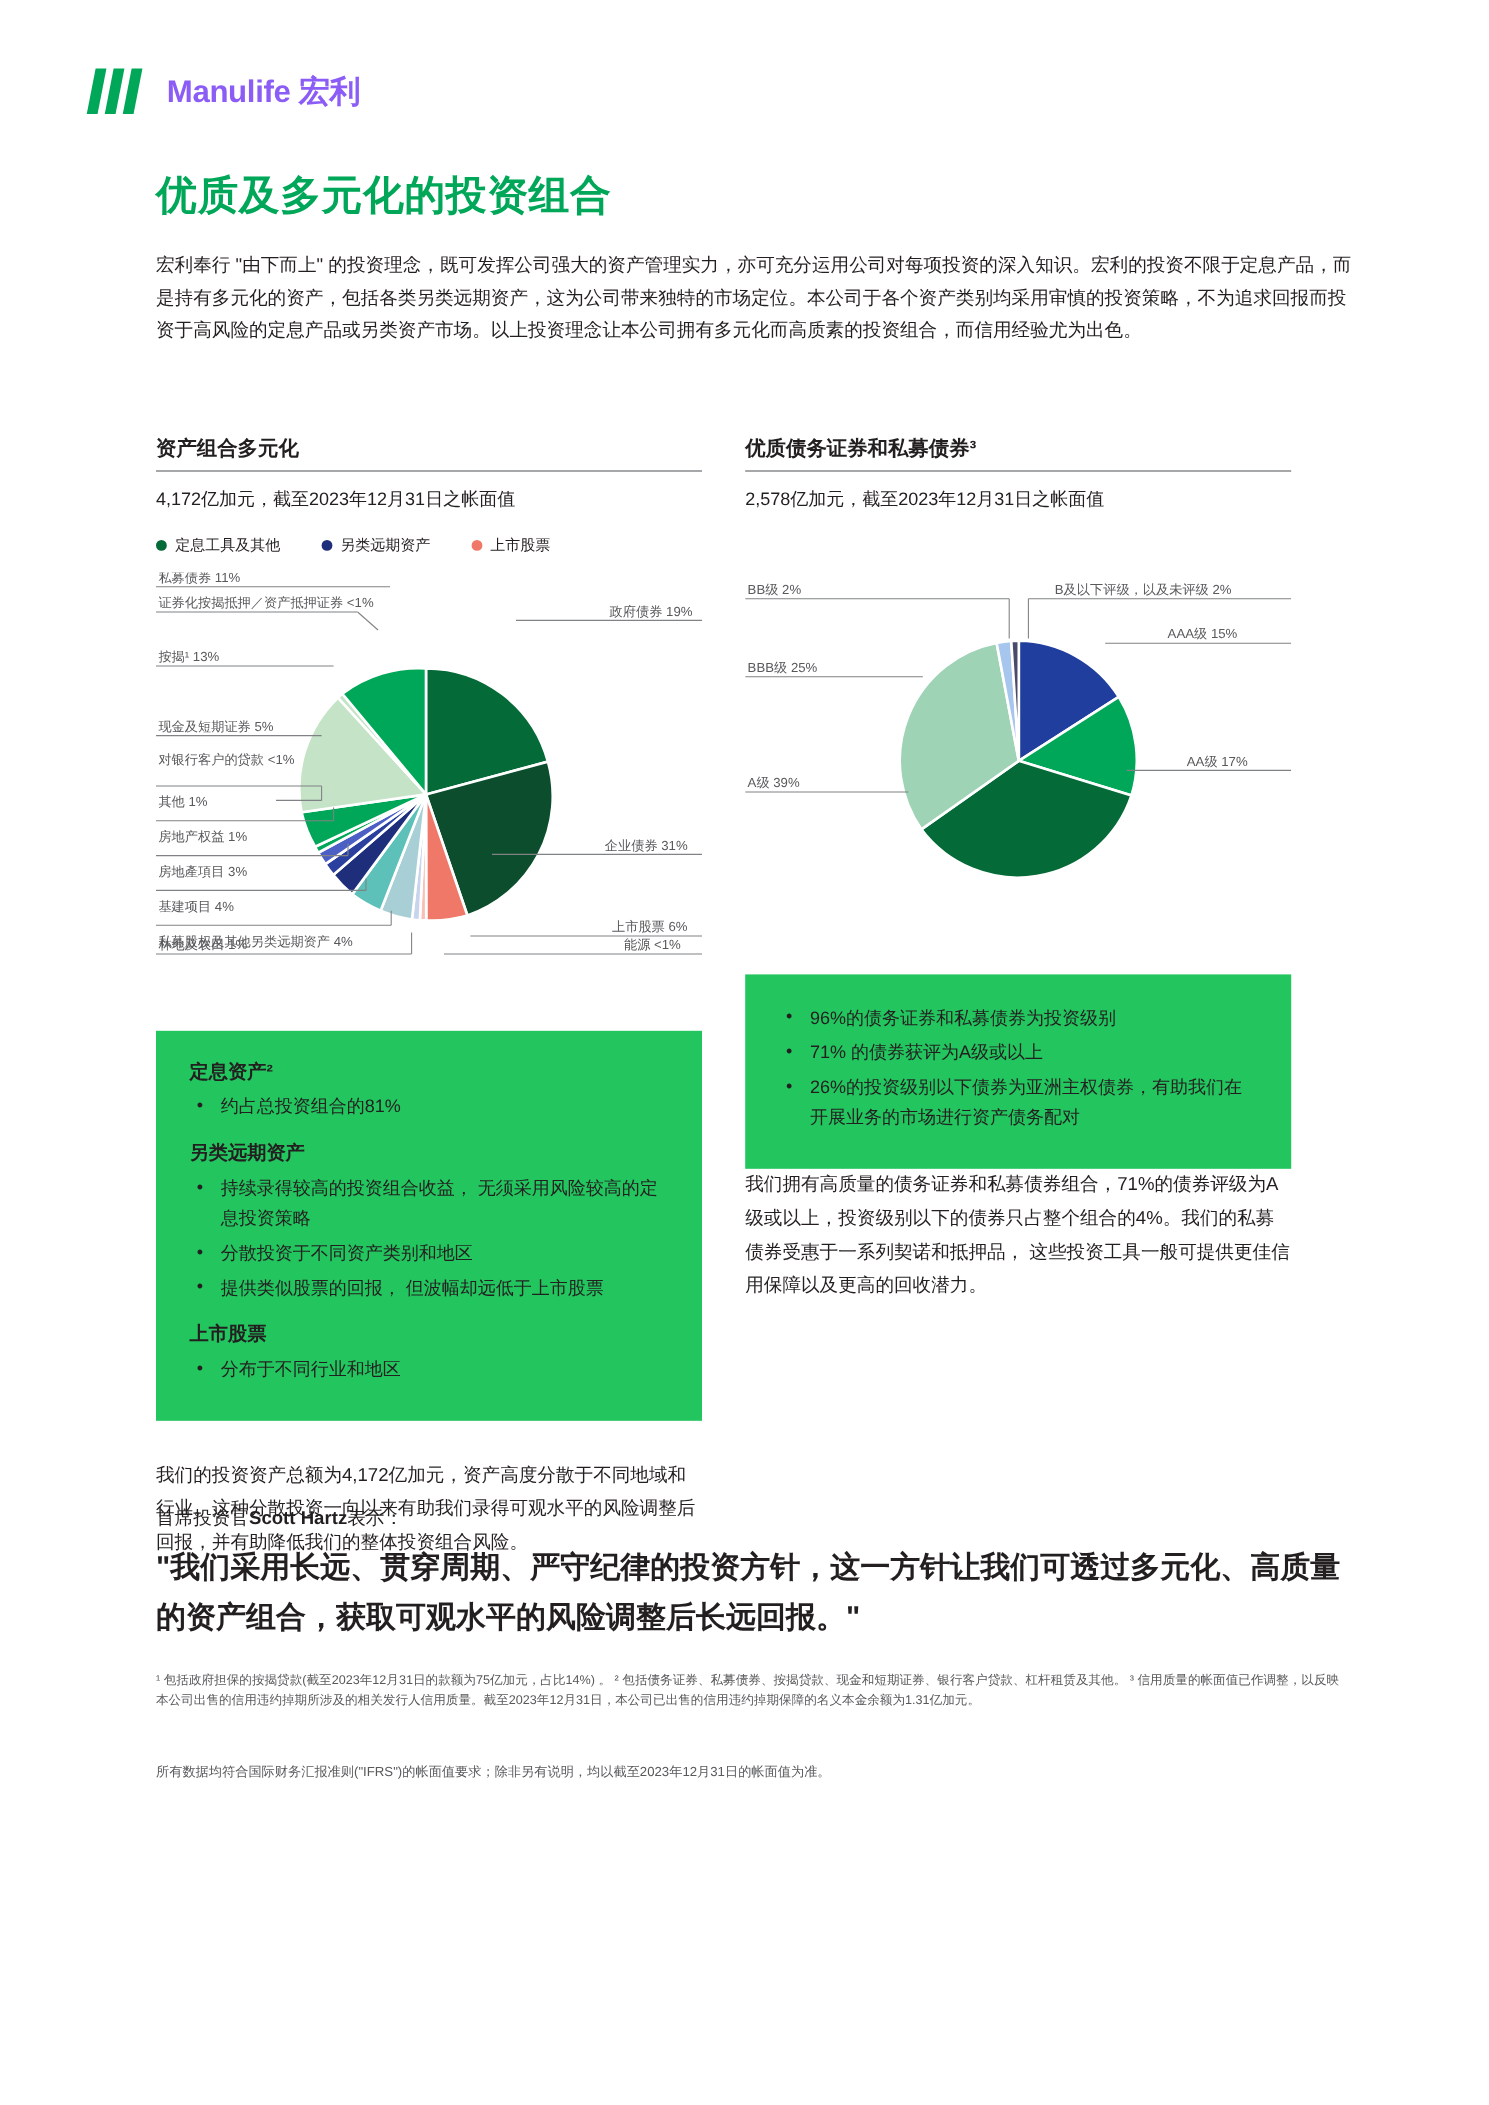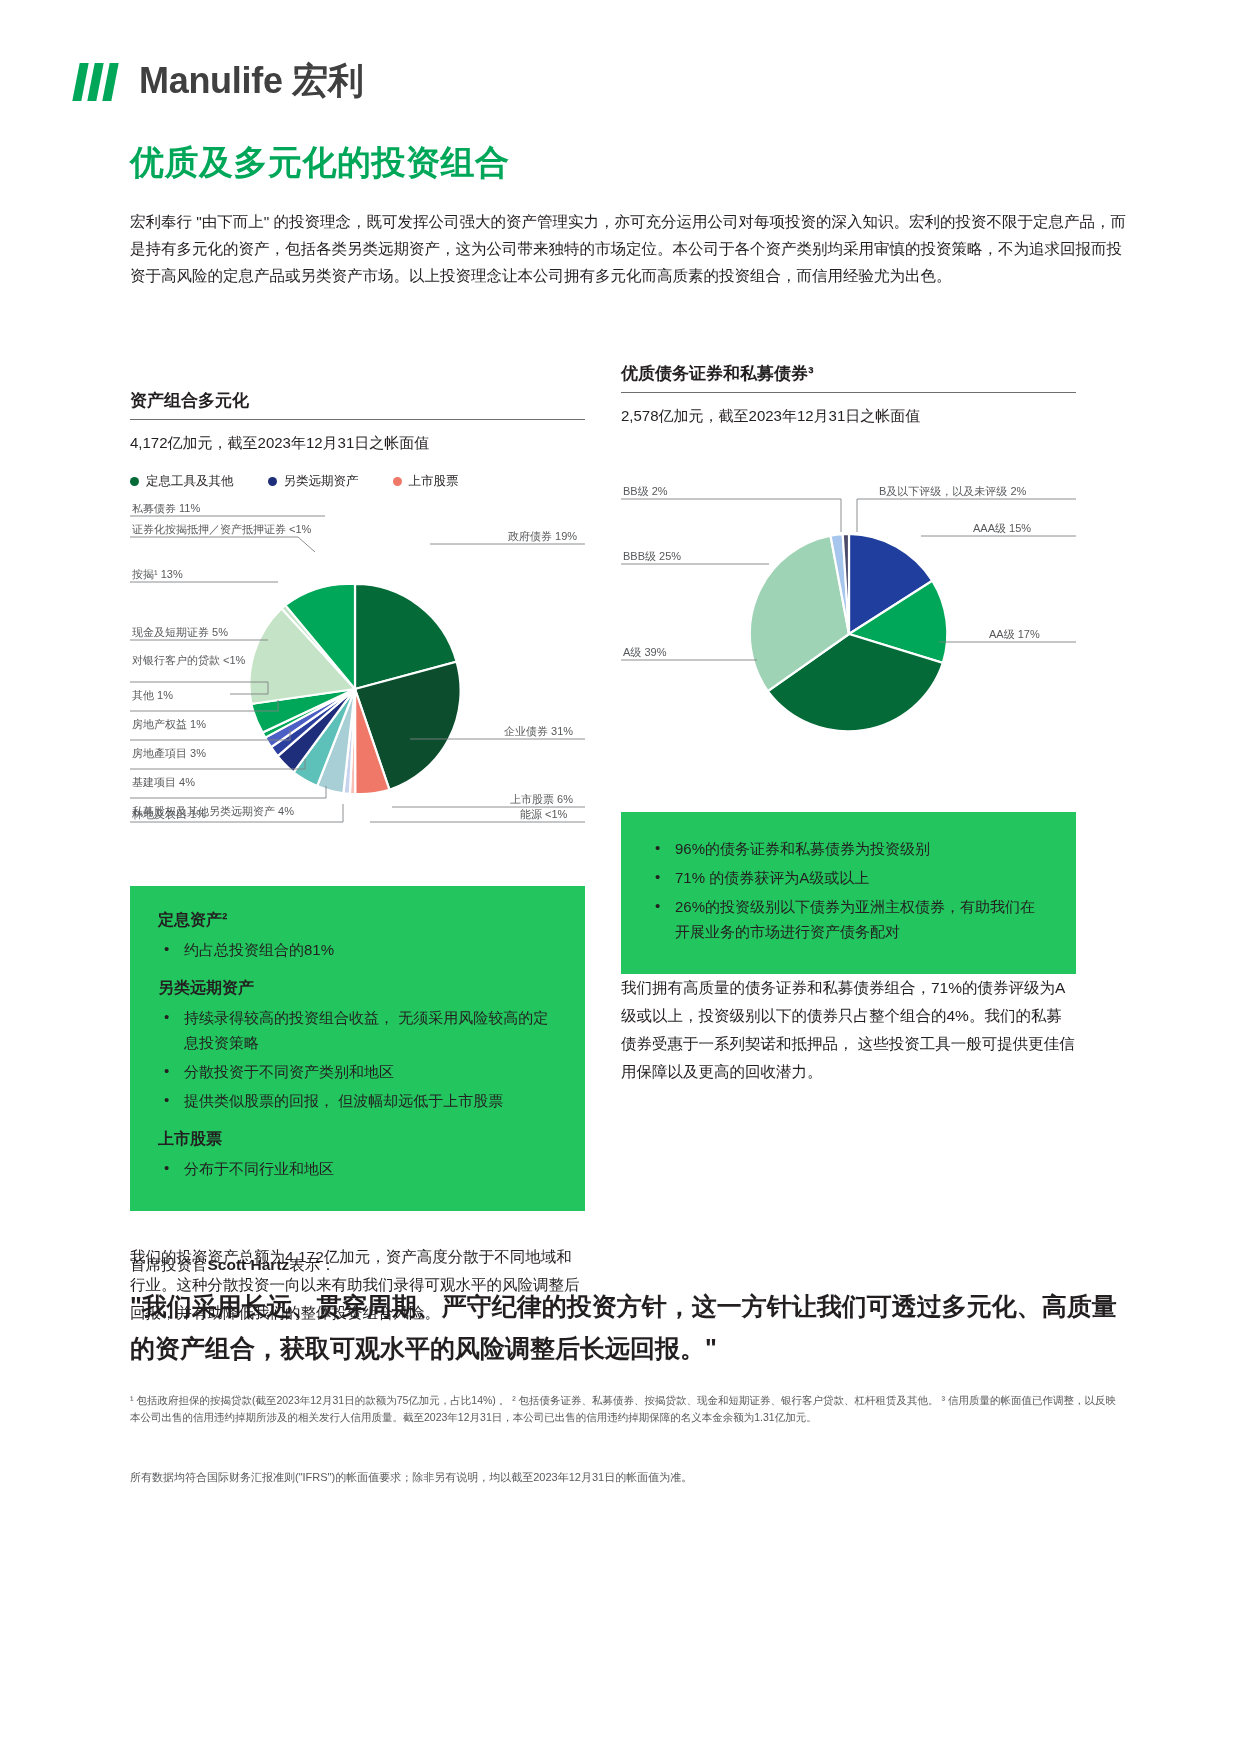--- a/index.html
+++ b/index.html
@@ -15,38 +15,38 @@
   .page { position:relative; width:1241px; height:1754px; }
 
   
   .logo-wrap { position:absolute; left:76px; top:57px; display:flex; align-items:center; }
   .logo-bars { display:flex; gap:6px; margin-right:24px; }
   .logo-bars i {
     display:block; width:9px; height:38px; background:#00A758;
     transform:skewX(-11deg);
   }
   .logo-text {
-    font-size:36px; font-weight:bold; letter-spacing:-0.3px; color:#404040;
+    font-size:26px; font-weight:bold; letter-spacing:-0.3px; color:#8b5cf6;
     font-family:"Liberation Sans","DejaVu Sans",sans-serif;
   }
 
   
   .page-title {
     position:absolute; left:130px; top:140px;
     font-size:34px; font-weight:bold; color:#00A758; letter-spacing:0.5px;
   }
 
   
   .intro {
     position:absolute; left:130px; top:208px; width:1000px;
     font-size:15.5px; line-height:27px; color:#231f20;
   }
 
   
-  .col-left { position:absolute; left:130px; top:362px; width:455px;margin-top:27px; }
+  .col-left { position:absolute; left:130px; top:362px; width:455px; }
   .col-right { position:absolute; left:621px; top:362px; width:455px; }
 
   .sec-head { font-size:17px; font-weight:bold; color:#231f20; margin:0 0 7px 0; }
   .sec-rule { height:1px; background:#6d6e71; width:100%; }
   .sec-sub { font-size:15px; color:#231f20; margin-top:14px; }
 
   
   .legend { display:flex; gap:34px; margin-top:20px; align-items:center; }
   .legend-item { display:flex; align-items:center; gap:7px; font-size:12.5px; color:#231f20; }
   .dot { width:9px; height:9px; border-radius:50%; display:inline-block; }

